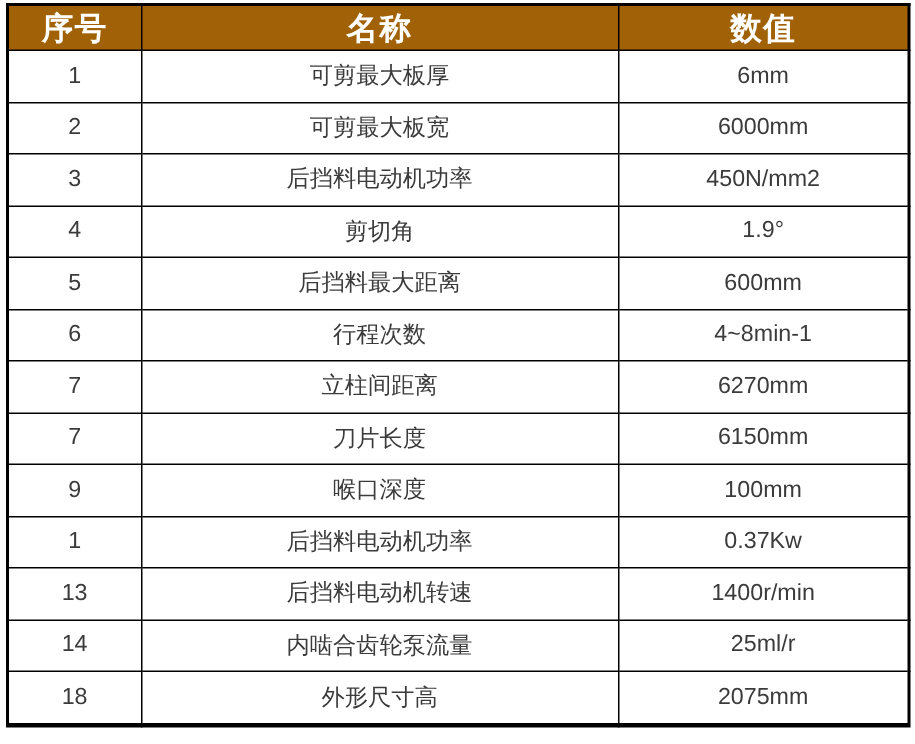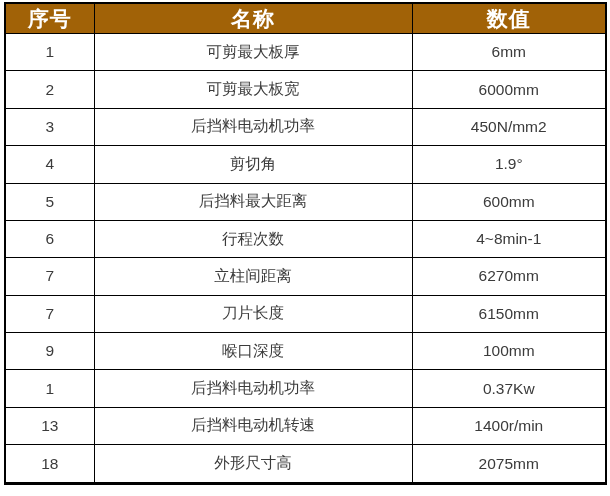--- a/index.html
+++ b/index.html
@@ -127,19 +127,24 @@
         <td>1</td>
         <td>后挡料电动机功率</td>
         <td>0.37Kw</td>
       </tr>
         <tr>
         <td>13</td>
         <td>后挡料电动机转速</td>
         <td>1400r/min</td>
       </tr>
         <tr>
+        <td>14</td>
+        <td>内啮合齿轮泵流量</td>
+        <td>25ml/r</td>
+      </tr>
+        <tr>
         <td>18</td>
         <td>外形尺寸高</td>
         <td>2075mm</td>
       </tr>
       </tbody>
   </table>
 </div>
 
 </body></html>

